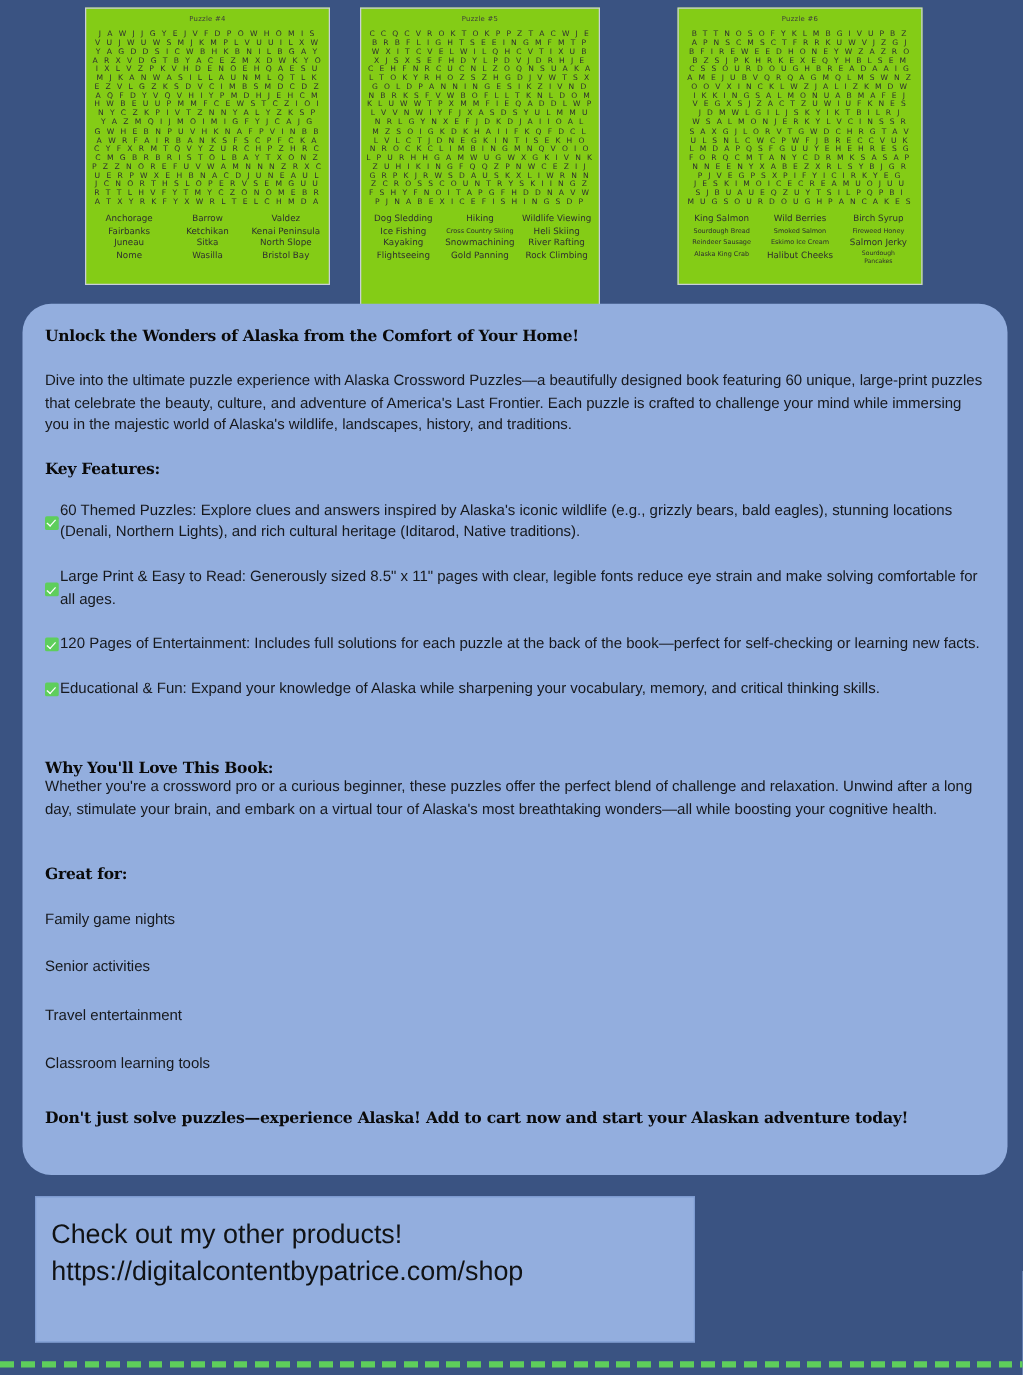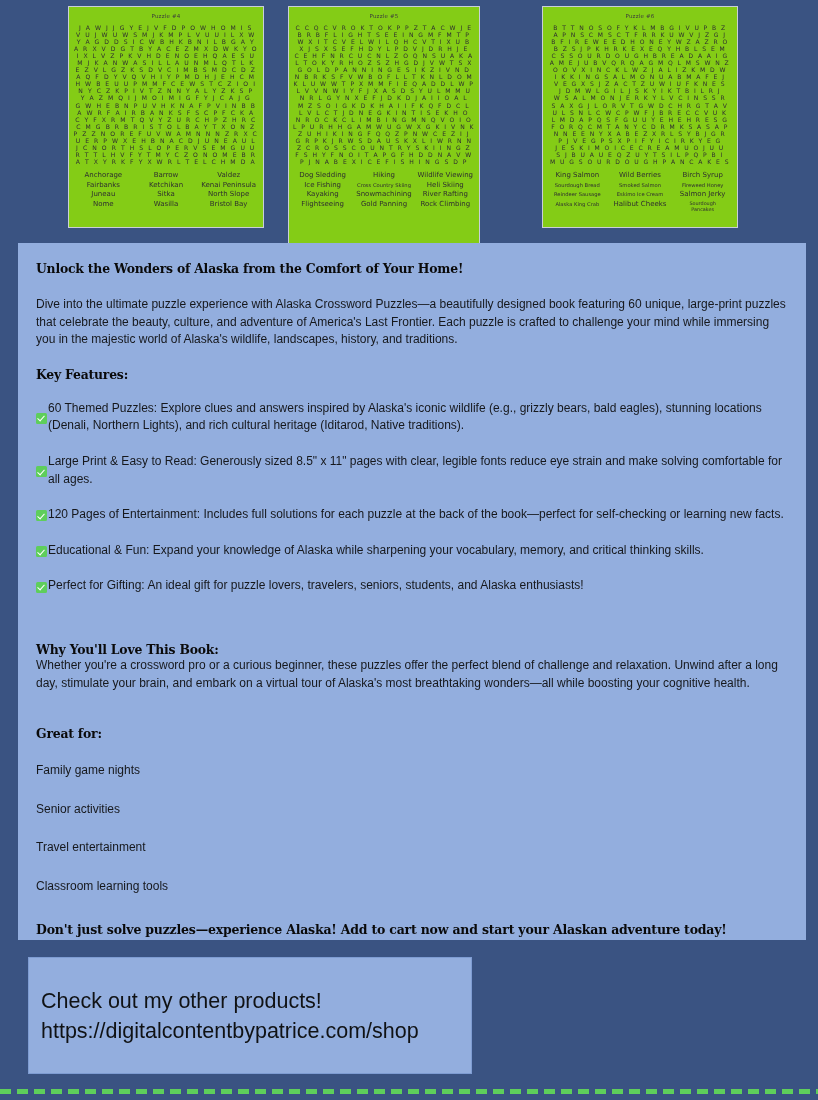--- a/index.html
+++ b/index.html
@@ -92,20 +92,21 @@
   
   .desc-panel {
     position: absolute;
     left: 18px;
     top: 243px;
     width: 788px;
     height: 697px;
     background: #93aede;
     box-sizing: border-box;
     padding: 18px 18px 10px 18px;
+    border-radius: 23px;
   }
   .h-bold {
     font-family: "DejaVu Serif", serif;
     font-weight: bold;
     font-size: 12.4px;
     color: #0a0a0a;
     letter-spacing: -0.2px;
     margin: 0;
   }
   .body-text {
@@ -151,26 +152,26 @@
   .great-for-h { margin-top: 34px; }
   .great-item { margin-top: 21px; }
   .cta { margin-top: 26px; }
   .cta .h-bold { font-size: 12.5px; }
 
   
   .shop-panel {
     position: absolute;
     left: 28px;
     top: 957px;
-    width: 444px;
+    width: 528px;
     height: 117px;
     background: #93aede;
     border: 1px solid #7e9cd2;
     box-sizing: border-box;
-    padding: 28px 0 0 12px;
+    padding: 14px 0 0 12px;
   }
   .shop-line {
     font-family: "Liberation Sans", sans-serif;
     font-size: 21.5px;
     line-height: 30px;
     color: #101214;
     white-space: nowrap;
   }
 
   
@@ -350,24 +351,20 @@
     <span class="body-text">Large Print &amp; Easy to Read: Generously sized 8.5" x 11" pages with clear, legible fonts reduce eye strain and make solving comfortable for all ages.</span>
   </div>
   <div class="feature">
     <span class="check-icon"></span>
     <span class="body-text">120 Pages of Entertainment: Includes full solutions for each puzzle at the back of the book—perfect for self-checking or learning new facts.</span>
   </div>
   <div class="feature">
     <span class="check-icon"></span>
     <span class="body-text">Educational &amp; Fun: Expand your knowledge of Alaska while sharpening your vocabulary, memory, and critical thinking skills.</span>
   </div>
-  <div class="feature">
-    <span class="check-icon"></span>
-    <span class="body-text">Perfect for Gifting: An ideal gift for puzzle lovers, travelers, seniors, students, and Alaska enthusiasts!</span>
-  </div>
 
   <div class="why-block">
     <div class="h-bold">Why You'll Love This Book:</div>
     <div class="body-text">Whether you're a crossword pro or a curious beginner, these puzzles offer the perfect blend of challenge and relaxation. Unwind after a long day, stimulate your brain, and embark on a virtual tour of Alaska's most breathtaking wonders—all while boosting your cognitive health.</div>
   </div>
 
   <div class="h-bold great-for-h">Great for:</div>
 
   <div class="body-text great-item">Family game nights</div>
   <div class="body-text great-item">Senior activities</div>

